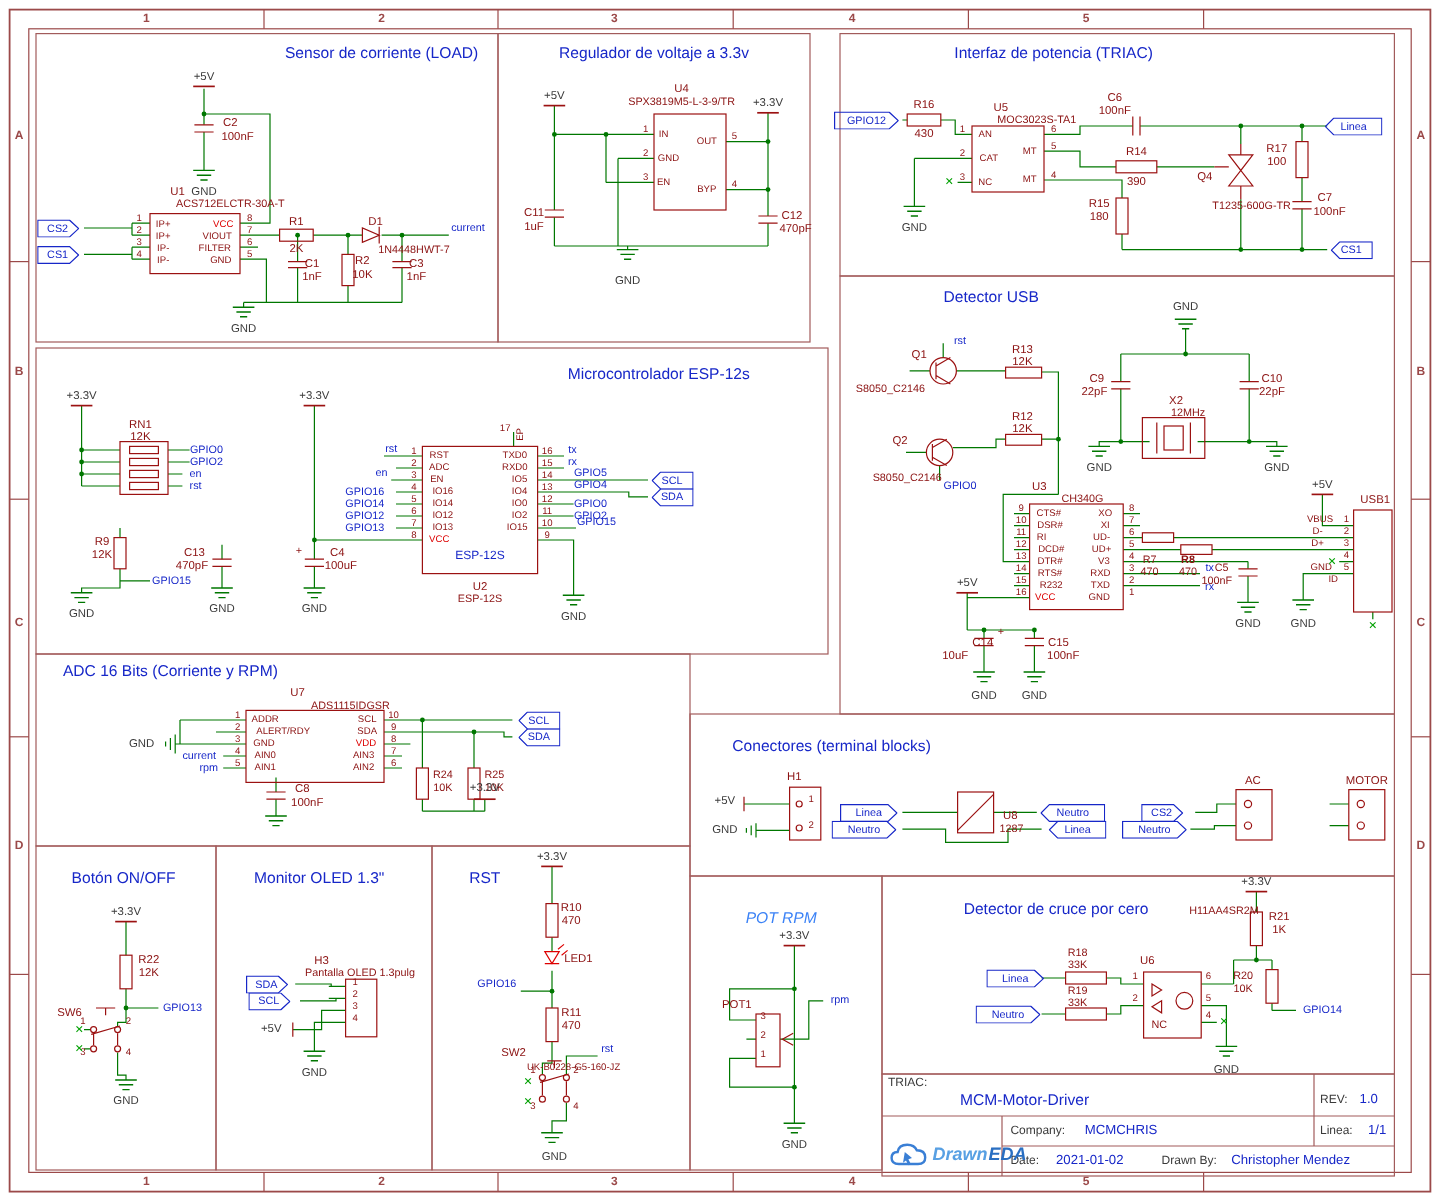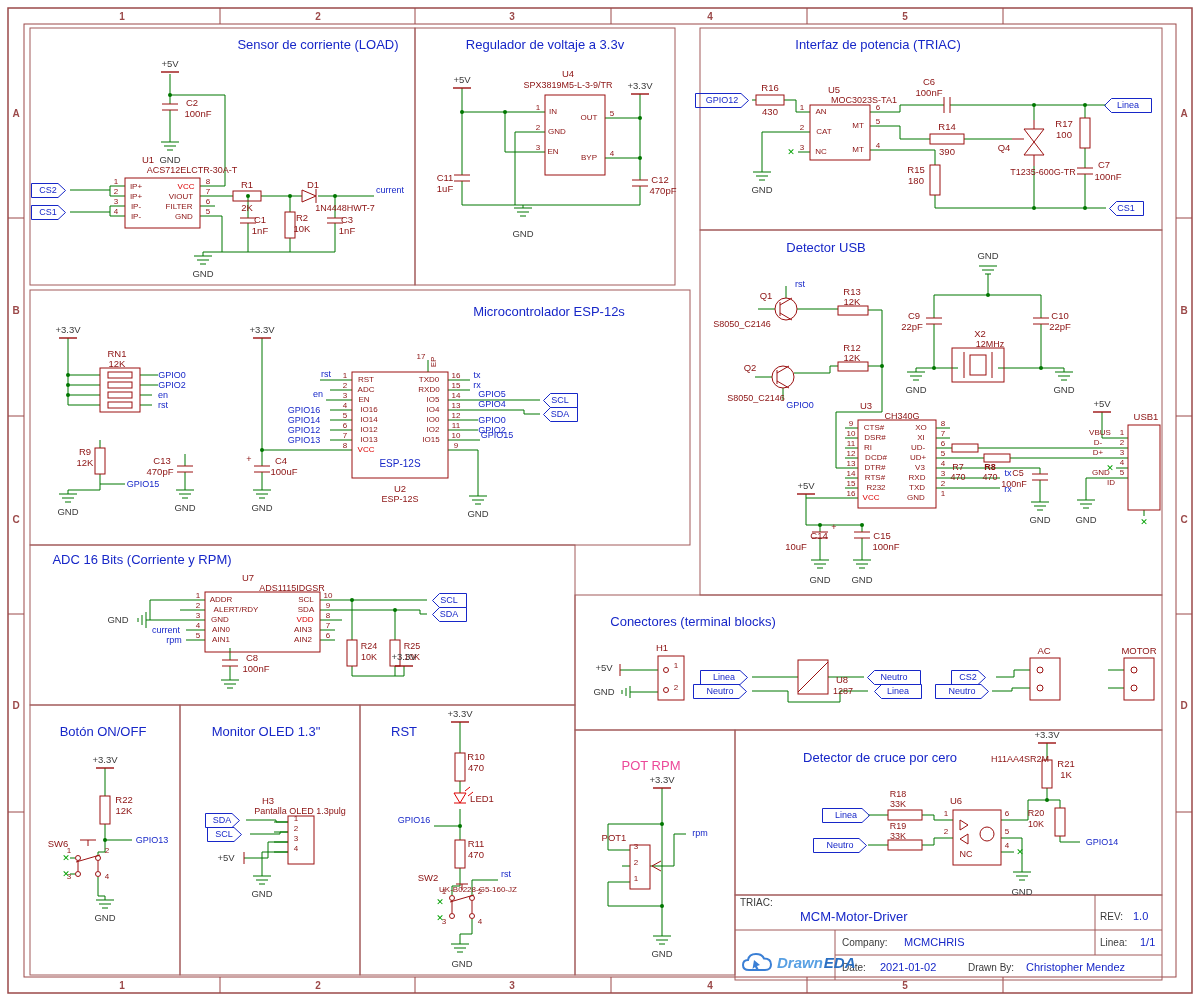--- a/index.html
+++ b/index.html
@@ -674,21 +674,21 @@
     <div class="lbl" style="left: 428px; top: 878px; color: rgb(139, 17, 17); font-size: 9.5px;">SW2</div>
     <div class="lbl" style="left: 478px; top: 890px; color: rgb(139, 17, 17); font-size: 8px;">UK-B0228-G5-160-JZ</div>
     <div class="lbl" style="left: 506px; top: 874px; color: rgb(23, 39, 200); font-size: 9px;">rst</div>
     <div class="lbl" style="left: 444px; top: 892px; color: rgb(139, 17, 17); font-size: 8px;">1</div>
     <div class="lbl" style="left: 480px; top: 892px; color: rgb(139, 17, 17); font-size: 8px;">2</div>
     <div class="lbl" style="left: 444px; top: 922px; color: rgb(139, 17, 17); font-size: 8px;">3</div>
     <div class="lbl" style="left: 480px; top: 922px; color: rgb(139, 17, 17); font-size: 8px;">4</div>
     <div class="lbl" style="left: 440px; top: 902px; color: rgb(0, 160, 0); font-size: 9px;">✕</div>
     <div class="lbl" style="left: 440px; top: 918px; color: rgb(0, 160, 0); font-size: 9px;">✕</div>
     <div class="lbl" style="left: 462px; top: 964px; color: rgb(58, 58, 58); font-size: 9.5px;">GND</div>
-    <div class="sec-title" style="left: 651px; top: 765px; color: #ec4899;">POT RPM</div>
+    <div class="sec-title" style="left: 651px; top: 765px; color: #3b82f6; font-style: italic;">POT RPM</div>
     <div class="lbl" style="left: 662px; top: 780px; color: rgb(58, 58, 58); font-size: 9.5px;">+3.3V</div>
     <div class="lbl" style="left: 614px; top: 838px; color: rgb(139, 17, 17); font-size: 9.5px;">POT1</div>
     <div class="lbl" style="left: 636px; top: 847px; color: rgb(139, 17, 17); font-size: 8px;">3</div>
     <div class="lbl" style="left: 636px; top: 863px; color: rgb(139, 17, 17); font-size: 8px;">2</div>
     <div class="lbl" style="left: 636px; top: 879px; color: rgb(139, 17, 17); font-size: 8px;">1</div>
     <div class="lbl" style="left: 700px; top: 833px; color: rgb(23, 39, 200); font-size: 9px;">rpm</div>
     <div class="lbl" style="left: 662px; top: 954px; color: rgb(58, 58, 58); font-size: 9.5px;">GND</div>
     <div class="sec-title" style="left: 880px; top: 757px; color: rgb(23, 39, 200);">Detector de cruce por cero</div>
     <div class="lbl" style="left: 1047px; top: 735px; color: rgb(58, 58, 58); font-size: 9.5px;">+3.3V</div>
     <div class="lbl" style="left: 1066px; top: 764px; color: rgb(139, 17, 17); font-size: 9.5px;">R21</div>

